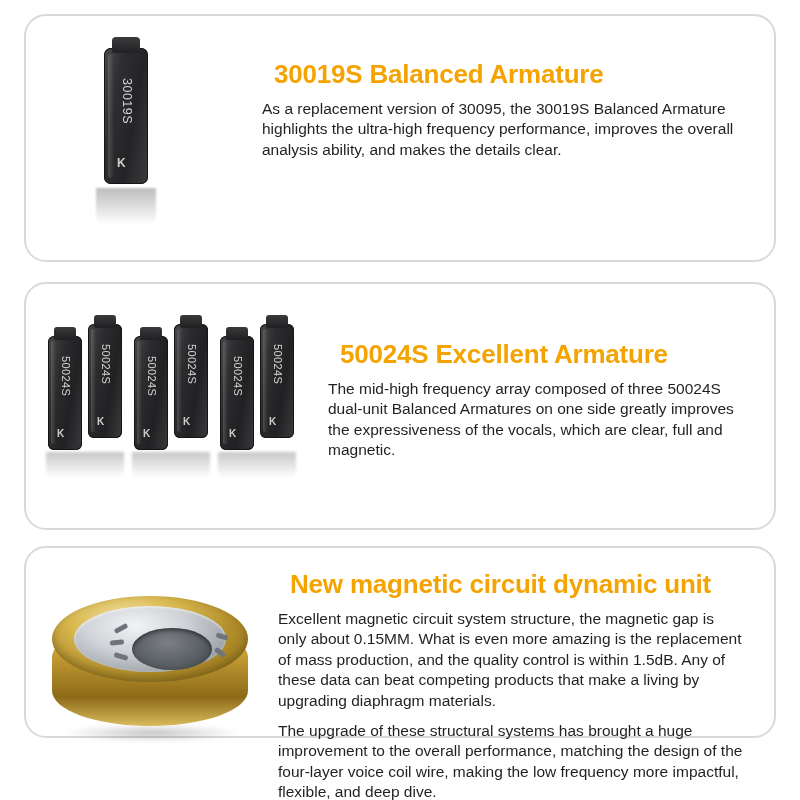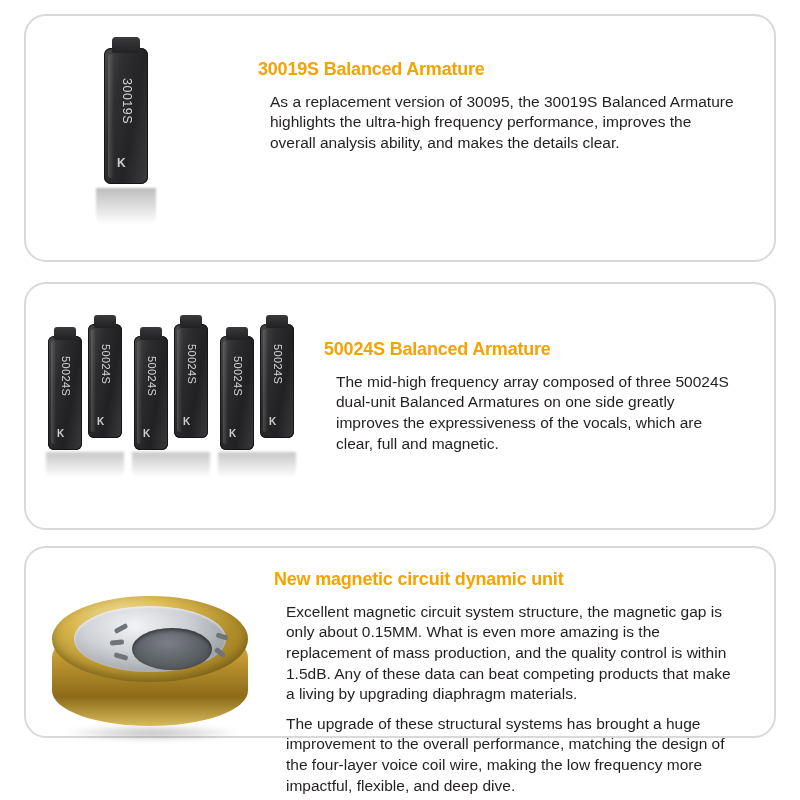--- a/index.html
+++ b/index.html
@@ -41,32 +41,32 @@
     flex: 0 0 auto;
     box-sizing: border-box;
   }
   .text-col {
     flex: 1 1 auto;
     box-sizing: border-box;
     padding-top: 44px;
     padding-right: 26px;
   }
   .title {
-    font-size: 18px;
+    font-size: 26px;
     font-weight: bold;
     color: #F5A300;
     line-height: 1.1;
-    margin: 0 0 10px 0;
+    margin: 0 0 10px 16px;
     letter-spacing: -0.2px;
   }
   .body {
     font-size: 15.5px;
     color: #231f20;
     line-height: 1.33;
-    margin: 12px;
+    margin: 4px;
   }
   .body p { margin: 0; }
   .body p + p { margin-top: 9px; }
 
   
   #art-1 { width: 232px; }
   .ba30019 {
     position: absolute;
     left: 78px;
     top: 32px;
@@ -322,21 +322,21 @@
             <span class="ba2-label" style="left:24px; top:20px;">50024S</span>
             <span class="ba2-mark" style="left:9px; top:92px;">K</span>
           </div>
           <div class="ba50024 right">
             <span class="ba2-label" style="left:24px; top:20px;">50024S</span>
             <span class="ba2-mark" style="left:9px; top:92px;">K</span>
           </div>
         </div>
       </div>
       <div class="text-col" style="padding-top:56px;">
-        <h2 class="title">50024S Balanced Armature</h2>
+        <h2 class="title">50024S Excellent Armature</h2>
         <div class="body">
           <p>The mid-high frequency array composed of three 50024S dual-unit Balanced Armatures on one side greatly improves the expressiveness of the vocals, which are clear, full and magnetic.</p>
         </div>
       </div>
     </div>
   </div>
 
   <div class="card" id="card-3">
     <div class="card-inner">
       <div class="art" id="art-3">

